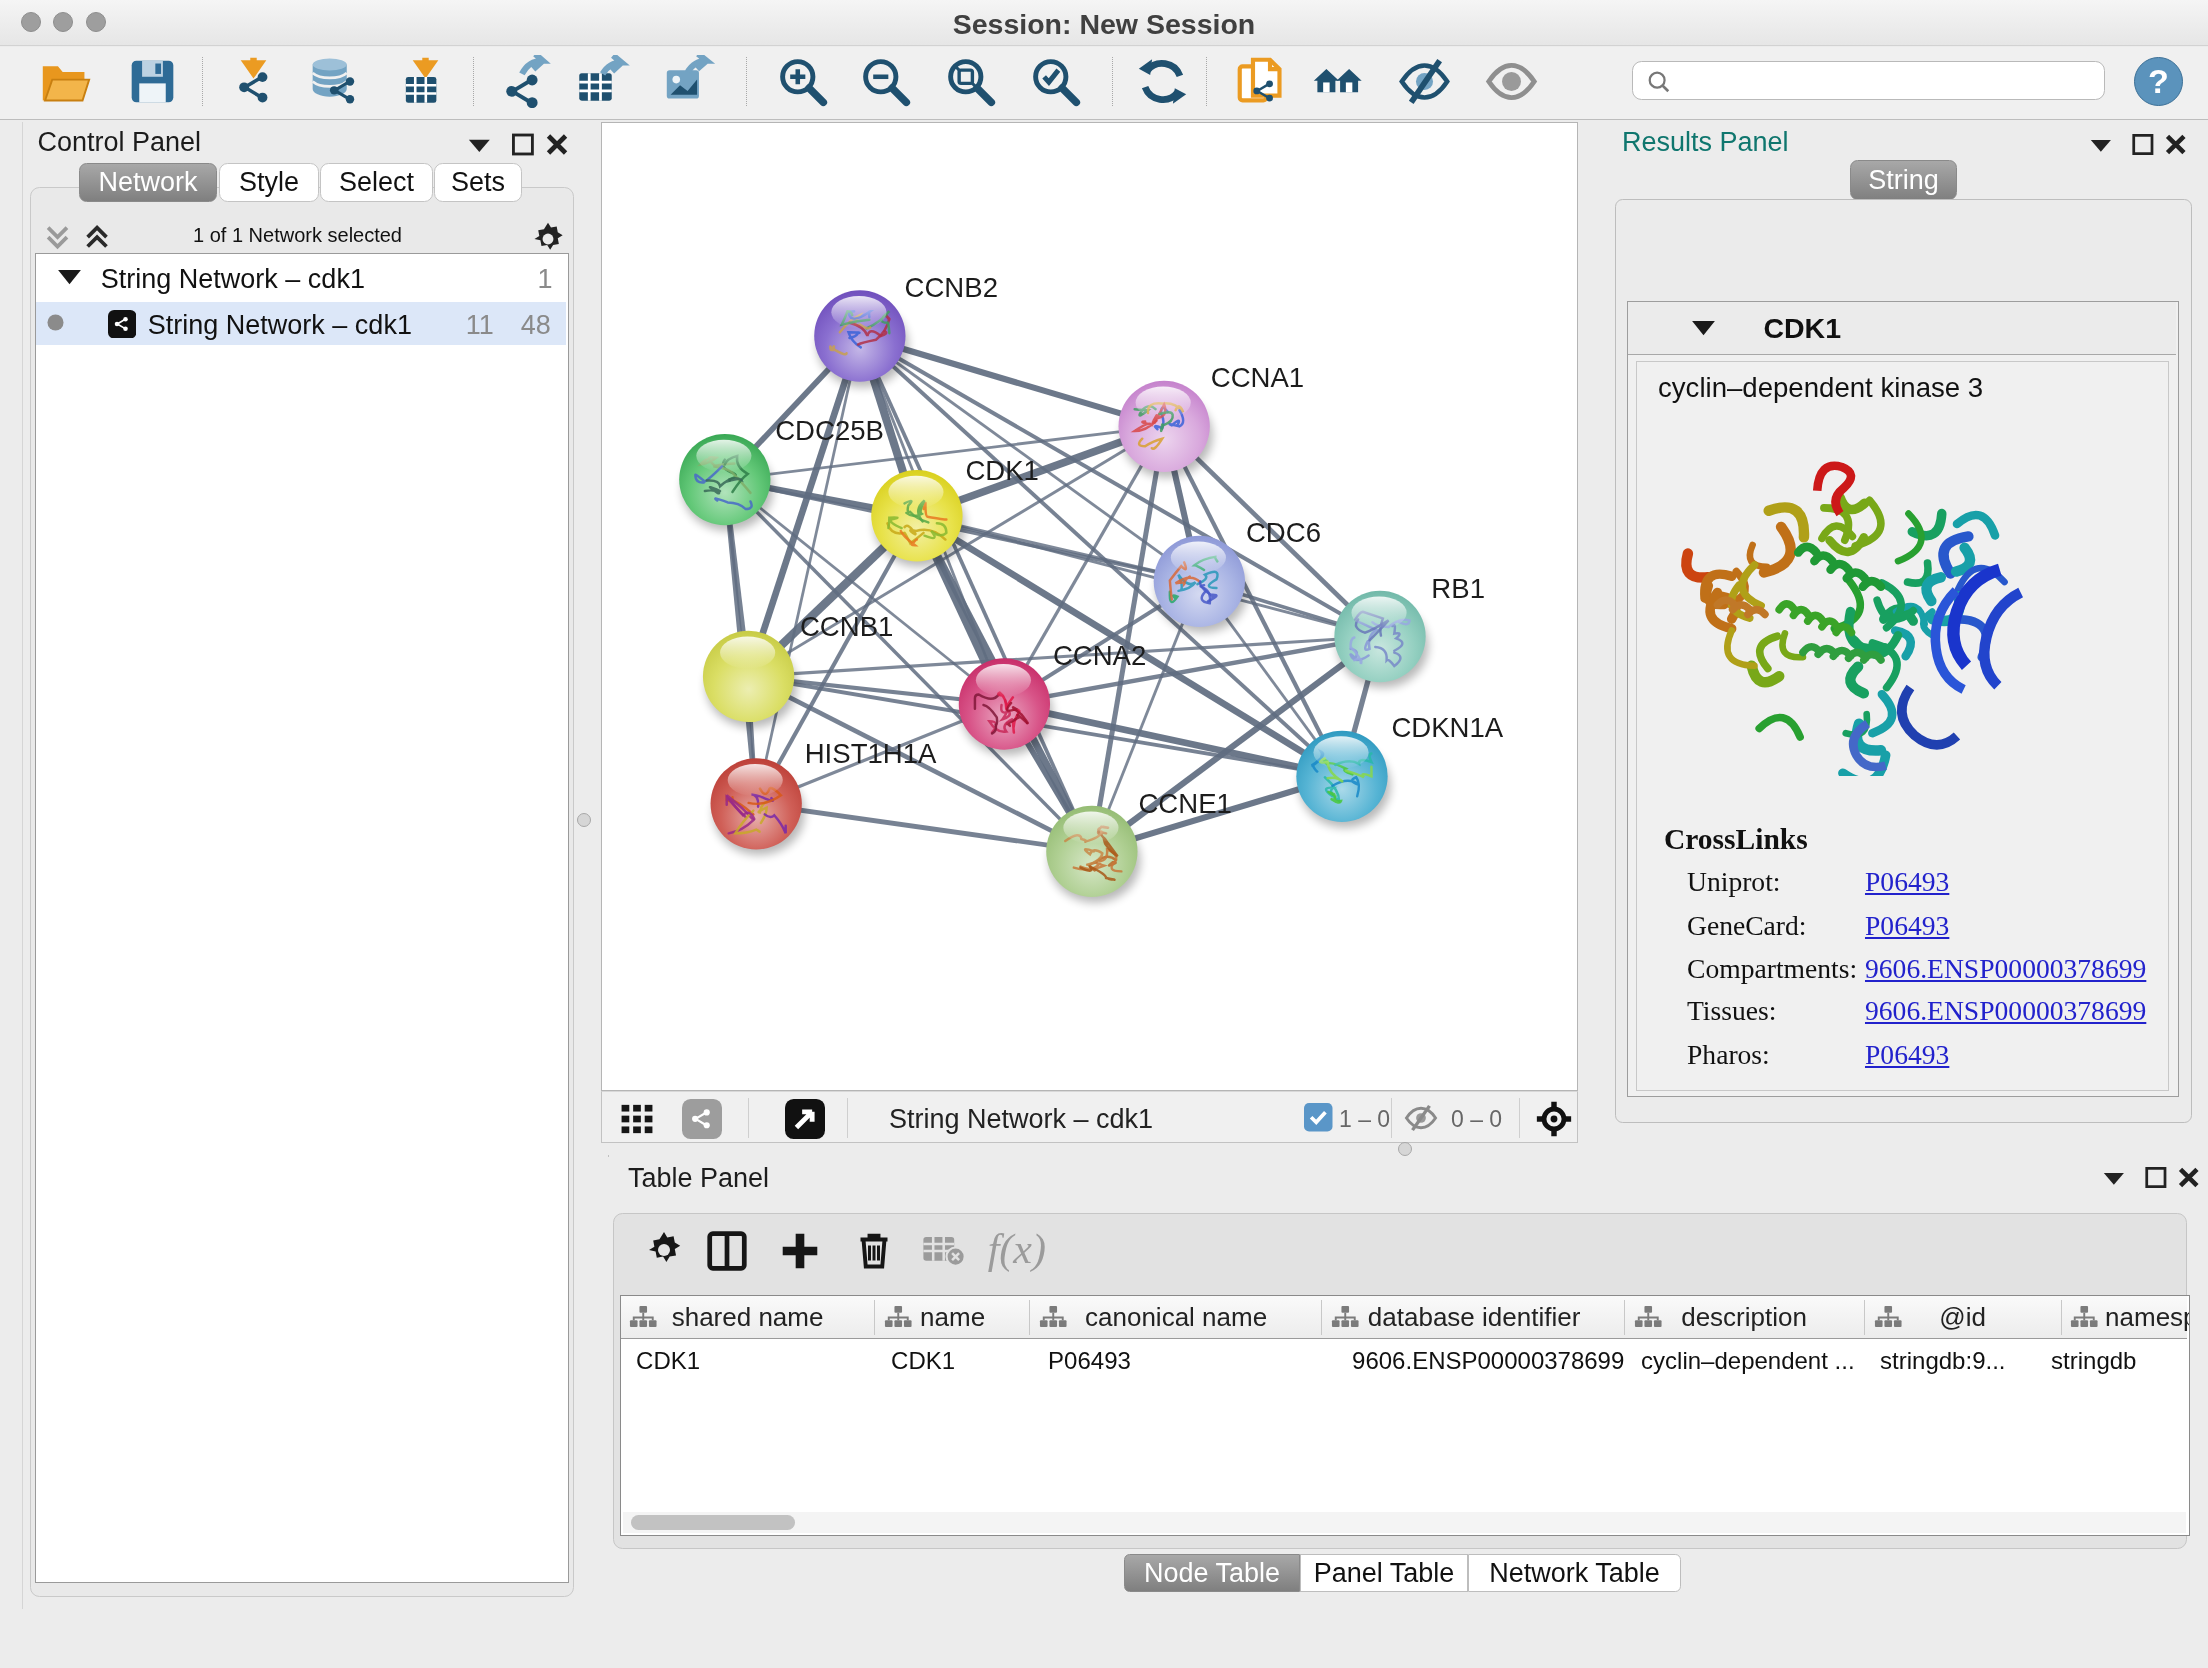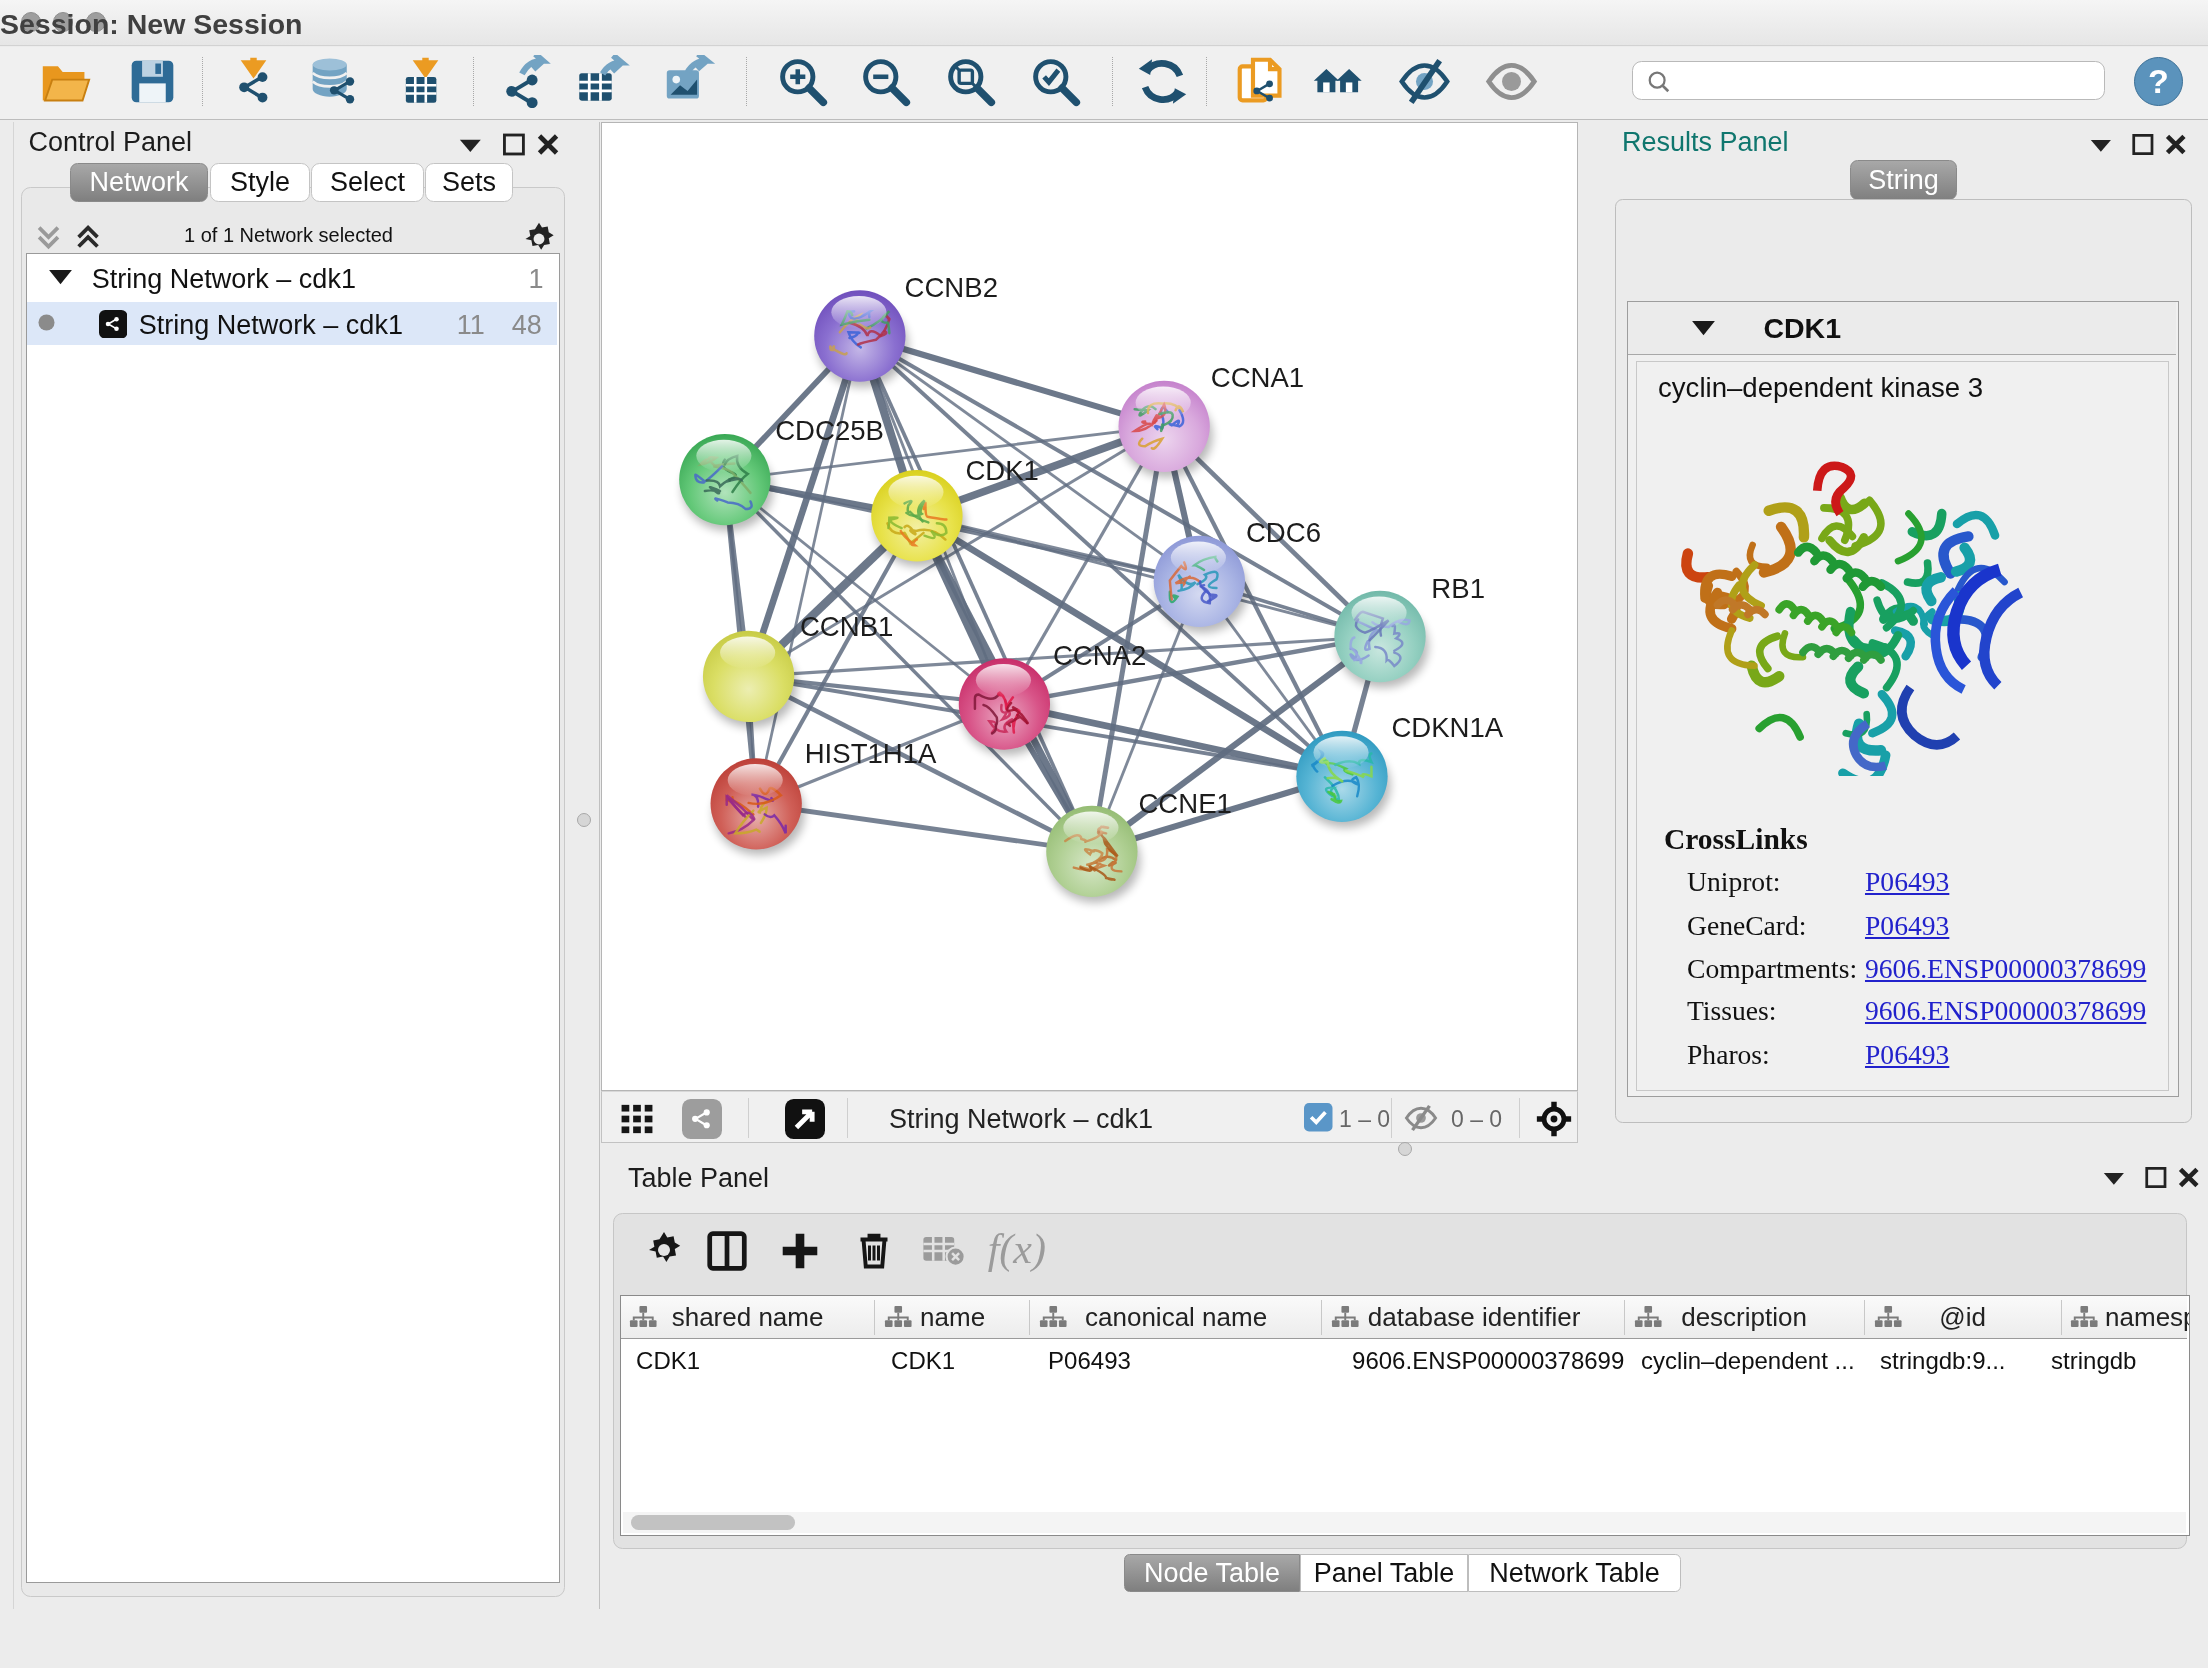--- a/index.html
+++ b/index.html
@@ -1,29 +1,29 @@
 <!DOCTYPE html>
 <html style="font-size:15px"><head><meta charset="utf-8"><style>
 * {margin:0;padding:0;box-sizing:border-box}
 html,body {width:2208px;height:1668px;overflow:hidden;font-family:"Liberation Sans",sans-serif;background:#ececec}
 #win {position:absolute;left:0;top:0;width:2208px;height:1668px}
 .abs {position:absolute}
 #titlebar {left:0;top:0;width:2208px;height:46px;background:linear-gradient(#f5f5f5,#e6e6e6);border-bottom:1px solid #d2d2d2}
 .tl {position:absolute;top:12.4px;width:20px;height:20px;border-radius:50%;background:#9e9e9e;border:1px solid #8e8e8e}
-#title {position:absolute;left:0;top:7.6px;width:100%;text-align:left;font-size:28.5px;font-weight:700;color:#404040}
+#title {position:absolute;left:0;top:7.6px;width:100%;text-align:center;font-size:28.5px;font-weight:700;color:#404040}
 #toolbar {left:0;top:47px;width:2208px;height:73px;background:#f0f0f0;border-bottom:1.9px solid #bdbdbd}
 .ti {position:absolute;top:53px;width:53px;height:53px}
 #toolbar .ti {top:7.6px}
 .tsep {position:absolute;top:9.5px;width:0;height:49px;border-left:1.9px dotted #a8a8a8}
 #searchbox {position:absolute;left:1632px;top:14.3px;width:473px;height:39px;background:#fff;border:1.9px solid #b9b9b9;border-radius:9.5px}
 #searchbox svg {position:absolute;left:13.3px;top:6.7px;width:26px;height:26px}
 #help {position:absolute;left:2134px;top:9.5px;width:49px;height:49px;border-radius:50%;background:#5b93bc;border:1.9px solid #3c7097;color:#fff;font-size:34px;font-weight:700;text-align:center;line-height:46px}
 #main {left:0;top:122px;width:2208px;height:1487px;background:#ececec}
 
-#cpanel {position:absolute;left:0;top:0;width:600px;height:1487px;background:#ececec;border-right:1px solid #c0c0c0}
+#cpanel {position:absolute;left:9px;top:0;width:600px;height:1487px;background:#ececec;border-right:1px solid #c0c0c0}
 #cpanel .phead {position:absolute;left:28.5px;top:4.8px;font-size:27px;color:#1c1c1c}
 .phicons {position:absolute;top:9.5px;height:25px}
 .tabs {position:absolute;top:41px;height:39px;z-index:6}
 .tab {position:absolute;top:0;height:39px;background:#fff;border:1px solid #c4c4c4;border-radius:8.6px;font-size:27px;color:#111;text-align:center;line-height:37px}
 .tab.sel {background:linear-gradient(#a8a8a8,#7f7f7f);color:#fff;border-color:#8a8a8a;border-radius:7.6px}
 #cbox {position:absolute;left:21px;top:65px;width:544px;height:1410px;background:#e9e9e9;border:1.9px solid #c9c9c9;border-radius:9.5px}
 #cbar {position:absolute;left:0px;top:28.5px;width:540px;height:46px}
 #clist {position:absolute;left:3.8px;top:65px;width:534px;height:1330px;background:#fff;border:1.9px solid #9a9a9a}
 .crow {position:absolute;left:0;width:530px;height:45px;font-size:27px;color:#111}
 .num {position:absolute;color:#8a8a8a;font-size:27px}

